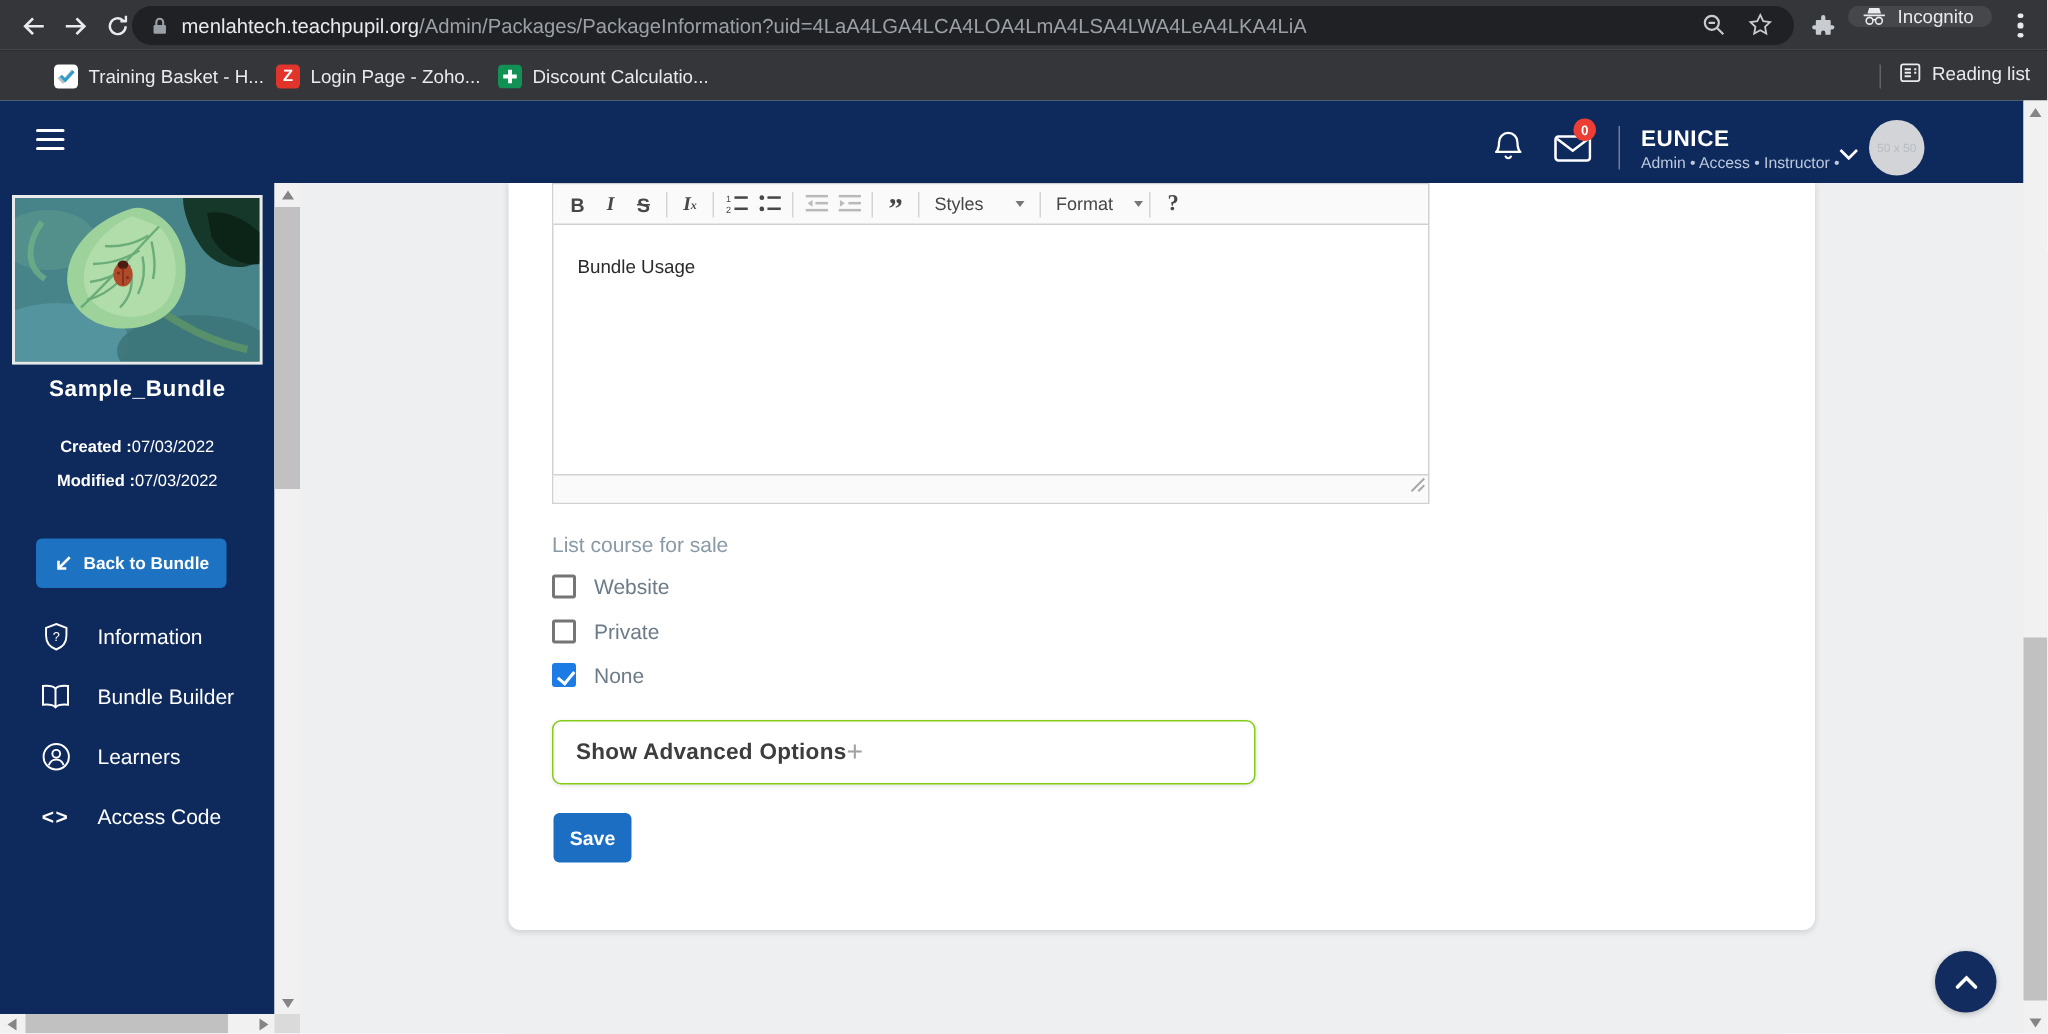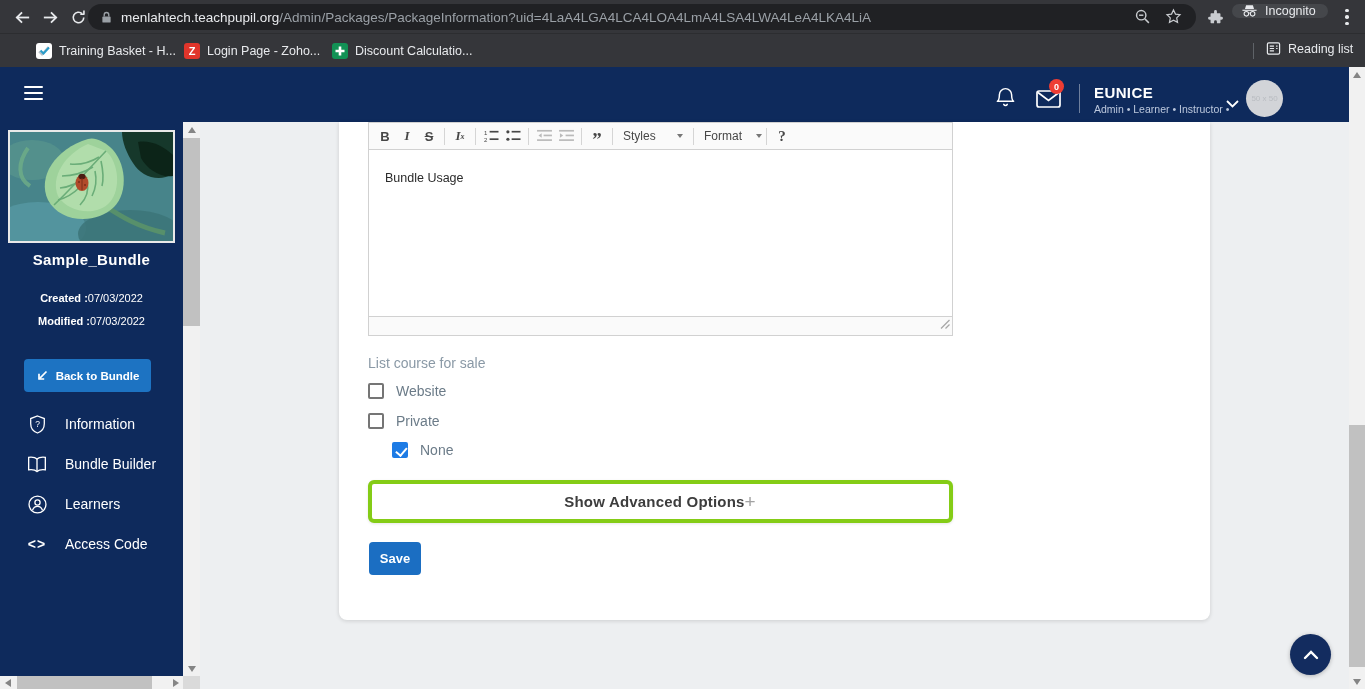--- a/index.html
+++ b/index.html
@@ -91,21 +91,21 @@
   #ed-footer { height:19px; background:#fafafa; border-top:1px solid #d1d1d1; position:relative; }
   #ed-grip { position:absolute; right:2px; bottom:2px; }
 
   #sale-heading { position:absolute; left:29px; top:233px; font-size:14px; color:#8a99a6; }
   .cb-row { position:absolute; left:29px; display:flex; align-items:center; gap:12px; }
   .cb { width:16px; height:16px; border:2px solid #757575; border-radius:2px; background:#fff; position:relative; }
   .cb.checked { background:#1d7be5; border-color:#1d7be5; }
   .cb.checked::after { content:""; position:absolute; left:4px; top:0.5px; width:4.5px; height:9px; border:solid #fff; border-width:0 2.3px 2.3px 0; transform:rotate(40deg); }
   .cb-label { font-size:14px; color:#6b7b88; }
 
-  #advanced-panel { position:absolute; left:29px; top:358px; width:585px; height:43px; background:#fff; border:4px solid #84cc16; border-radius:6px; box-shadow:0 1px 3px rgba(0,0,0,.10); display:flex; align-items:center; justify-content:center; padding:0 16px 0 15px; }
+  #advanced-panel { position:absolute; left:29px; top:358px; width:469px; height:43px; background:#fff; border:1px solid #84cc16; border-radius:6px; box-shadow:0 1px 3px rgba(0,0,0,.10); display:flex; align-items:center; justify-content:flex-start; padding:0 16px 0 15px; }
   #advanced-panel .adv-label { font-size:15px; font-weight:bold; color:#3d3d3d; letter-spacing:.2px; }
   #advanced-panel .adv-plus { font-size:19px; color:#a2a2a2; font-weight:normal; }
 
   #save-btn { position:absolute; left:30px; top:420px; width:52px; height:33px; background:#1b6ec2; border:none; border-radius:4px; color:#fff; font-size:13px; font-weight:bold; font-family:"Liberation Sans", sans-serif; }
 
   #scrolltop { position:absolute; left:1290px; top:634px; width:41px; height:41px; border-radius:50%; background:#132c5f; display:flex; align-items:center; justify-content:center; box-shadow:0 1px 4px rgba(0,0,0,.25); }
 </style>
 </head>
 <body>
 
@@ -220,21 +220,21 @@
   </div>
   <div class="hdr-icon" style="left:1036px;top:90px;">
     <svg width="25" height="18" viewBox="0 0 25 18" fill="none" stroke="#fff" stroke-width="1.7">
         <rect x="1" y="1" width="23" height="16" rx="2"></rect>
         <path d="M2 2.5l10.5 8L23 2.5"></path>
       </svg>
   </div>
   <div id="mail-badge">0</div>
   <div id="hdr-divider"></div>
   <div id="user-name">EUNICE</div>
-  <div id="user-roles">Admin • Learner • Instructor •</div>
+  <div id="user-roles">Admin • Access • Instructor •</div>
   <div id="user-caret">
     <svg width="13" height="8" viewBox="0 0 13 8" fill="none" stroke="#fff" stroke-width="1.8">
         <path d="M1 1l5.5 5.5L12 1"></path>
       </svg>
   </div>
   <div id="avatar">
       <span>50 x 50</span>
     </div>
 
   <div id="sidebar">
@@ -416,21 +416,21 @@
     <div id="sale-heading">List course for sale</div>
 
     <div class="cb-row" style="top:261px;">
       <span class="cb"></span>
       <span class="cb-label">Website</span>
     </div>
     <div class="cb-row" style="top:291px;">
       <span class="cb"></span>
       <span class="cb-label">Private</span>
     </div>
-    <div class="cb-row" style="top:320px;margin-left:24px;">
+    <div class="cb-row" style="top:320px;">
       <span class="cb checked"></span>
       <span class="cb-label">None</span>
     </div>
 
     <div id="advanced-panel">
       <span class="adv-label">Show Advanced Options</span>
       <span class="adv-plus">+</span>
     </div>
 
     <button id="save-btn">Save</button>

